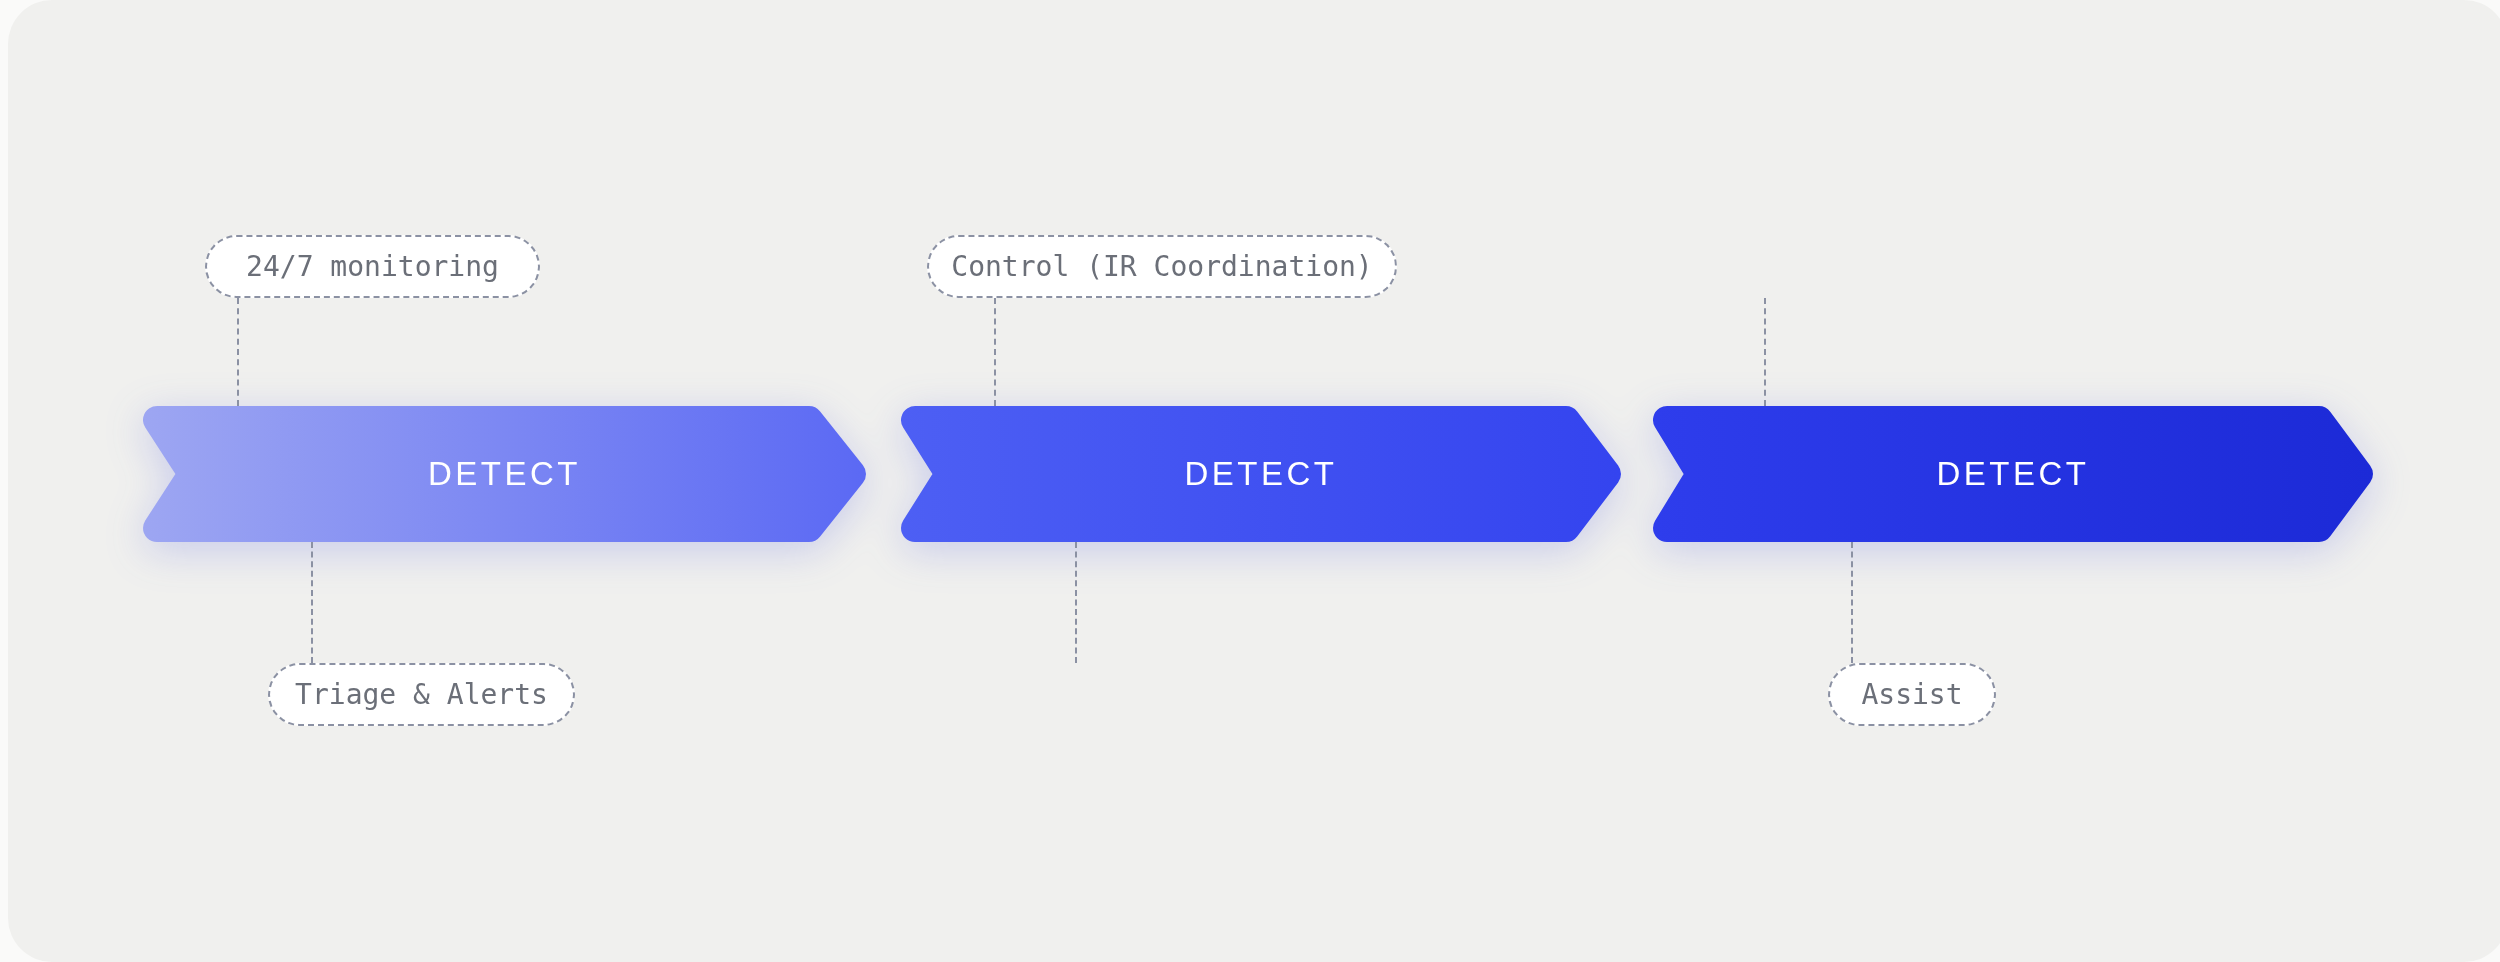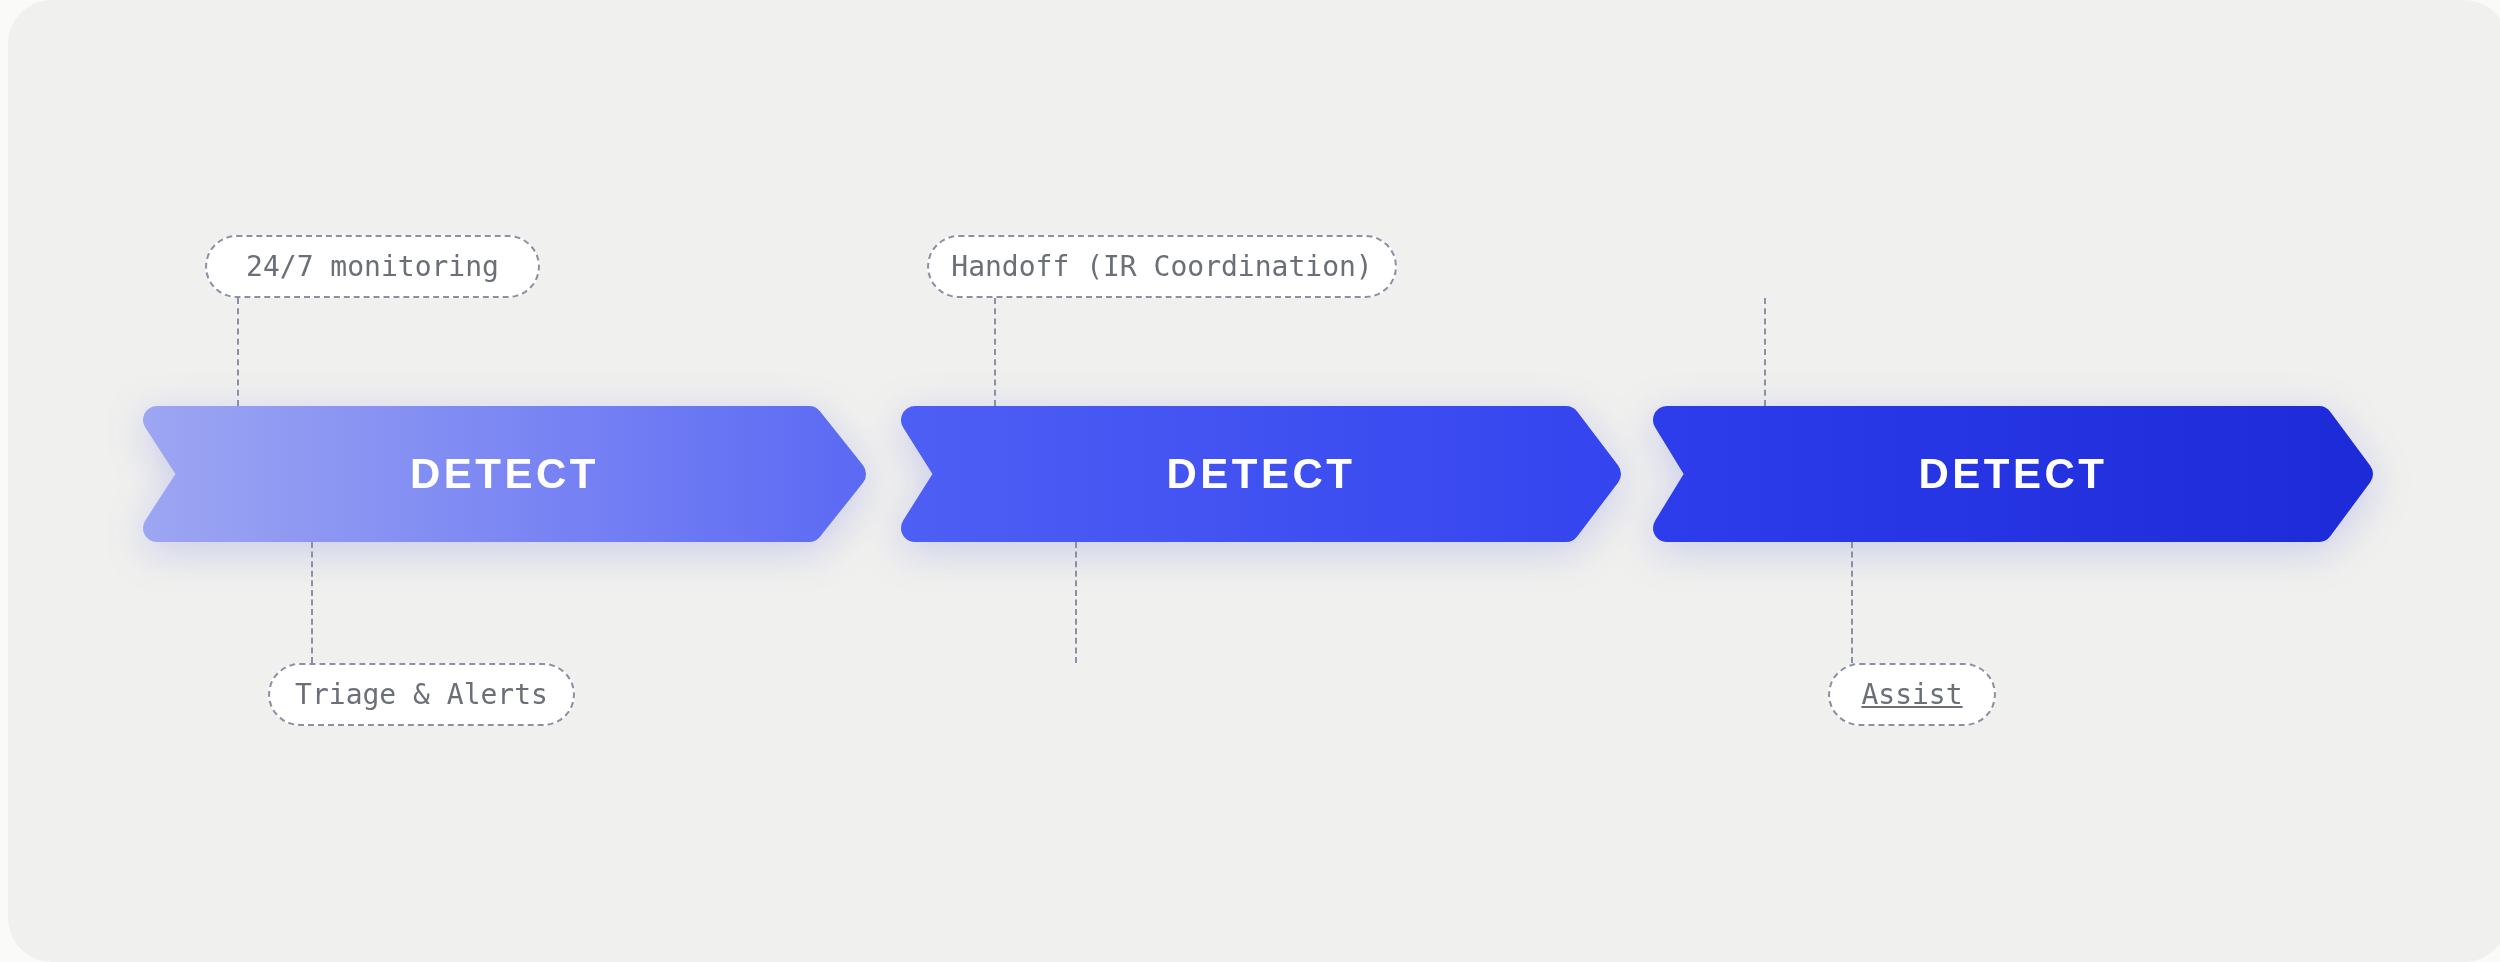--- a/index.html
+++ b/index.html
@@ -18,21 +18,21 @@
     background:var(--canvas-bg);border-radius:44px;
   }
   svg.chevron-layer{
     position:absolute;left:0;top:0;width:2500px;height:962px;
     filter:drop-shadow(0 9px 20px rgba(63,77,221,0.22));
   }
   .stage-label{
     position:absolute;top:406px;height:136px;
     display:flex;align-items:center;justify-content:center;
     font-family:"Liberation Sans","DejaVu Sans",sans-serif;
-    font-size:42px;font-weight:700;letter-spacing:3.5px;
+    font-size:33px;font-weight:400;letter-spacing:3.5px;
     color:var(--label-text);
   }
   #label-0{left:135px;width:723px;}
   #label-1{left:893px;width:720px;}
   #label-2{left:1645px;width:720px;}
 
   .pill{
     position:absolute;height:63px;
     background:var(--pill-bg);
     border:2px dashed var(--pill-border);
@@ -40,21 +40,21 @@
     display:flex;align-items:center;justify-content:center;
     font-family:"DejaVu Sans Mono","Liberation Mono",monospace;
     font-size:28px;color:var(--pill-text);
     white-space:nowrap;
   }
   #pill-top-0{left:197px;top:235px;width:335px;}
   #pill-top-1{left:919px;top:235px;width:470px;}
   #pill-top-2{left:1685px;top:235px;width:398px;}
   #pill-bot-0{left:260px;top:663px;width:307px;}
   #pill-bot-1{left:1031px;top:663px;width:559px;}
-  #pill-bot-2{left:1820px;top:663px;width:168px;text-decoration:underline;}
+  #pill-bot-2{left:1820px;top:663px;width:168px;}
 
   .connector{
     position:absolute;width:0;
     border-left:2px dashed var(--connector);
   }
   #conn-top-0{left:229px;top:298px;height:108px;}
   #conn-bot-0{left:303px;top:542px;height:121px;}
   #conn-top-1{left:986px;top:298px;height:108px;}
   #conn-bot-1{left:1067px;top:542px;height:121px;}
   #conn-top-2{left:1756px;top:298px;height:108px;}
@@ -89,21 +89,21 @@
   <div class="connector" id="conn-bot-0"></div>
   <div class="connector" id="conn-top-1"></div>
   <div class="connector" id="conn-bot-1"></div>
   <div class="connector" id="conn-top-2"></div>
   <div class="connector" id="conn-bot-2"></div>
 
   <div class="pill" id="pill-top-0">
     <span>24/7 monitoring</span>
   </div>
   <div class="pill" id="pill-top-1">
-    <span>Handoff (IR Coordination)</span>
+    <span>Control (IR Coordination)</span>
   </div>
   <div class="pill" id="pill-bot-0">
     <span>Triage &amp; Alerts</span>
   </div>
   <div class="pill" id="pill-bot-2">
     <span>Assist</span>
   </div>
 
   <div class="stage-label" id="label-0">DETECT</div>
   <div class="stage-label" id="label-1">DETECT</div>

